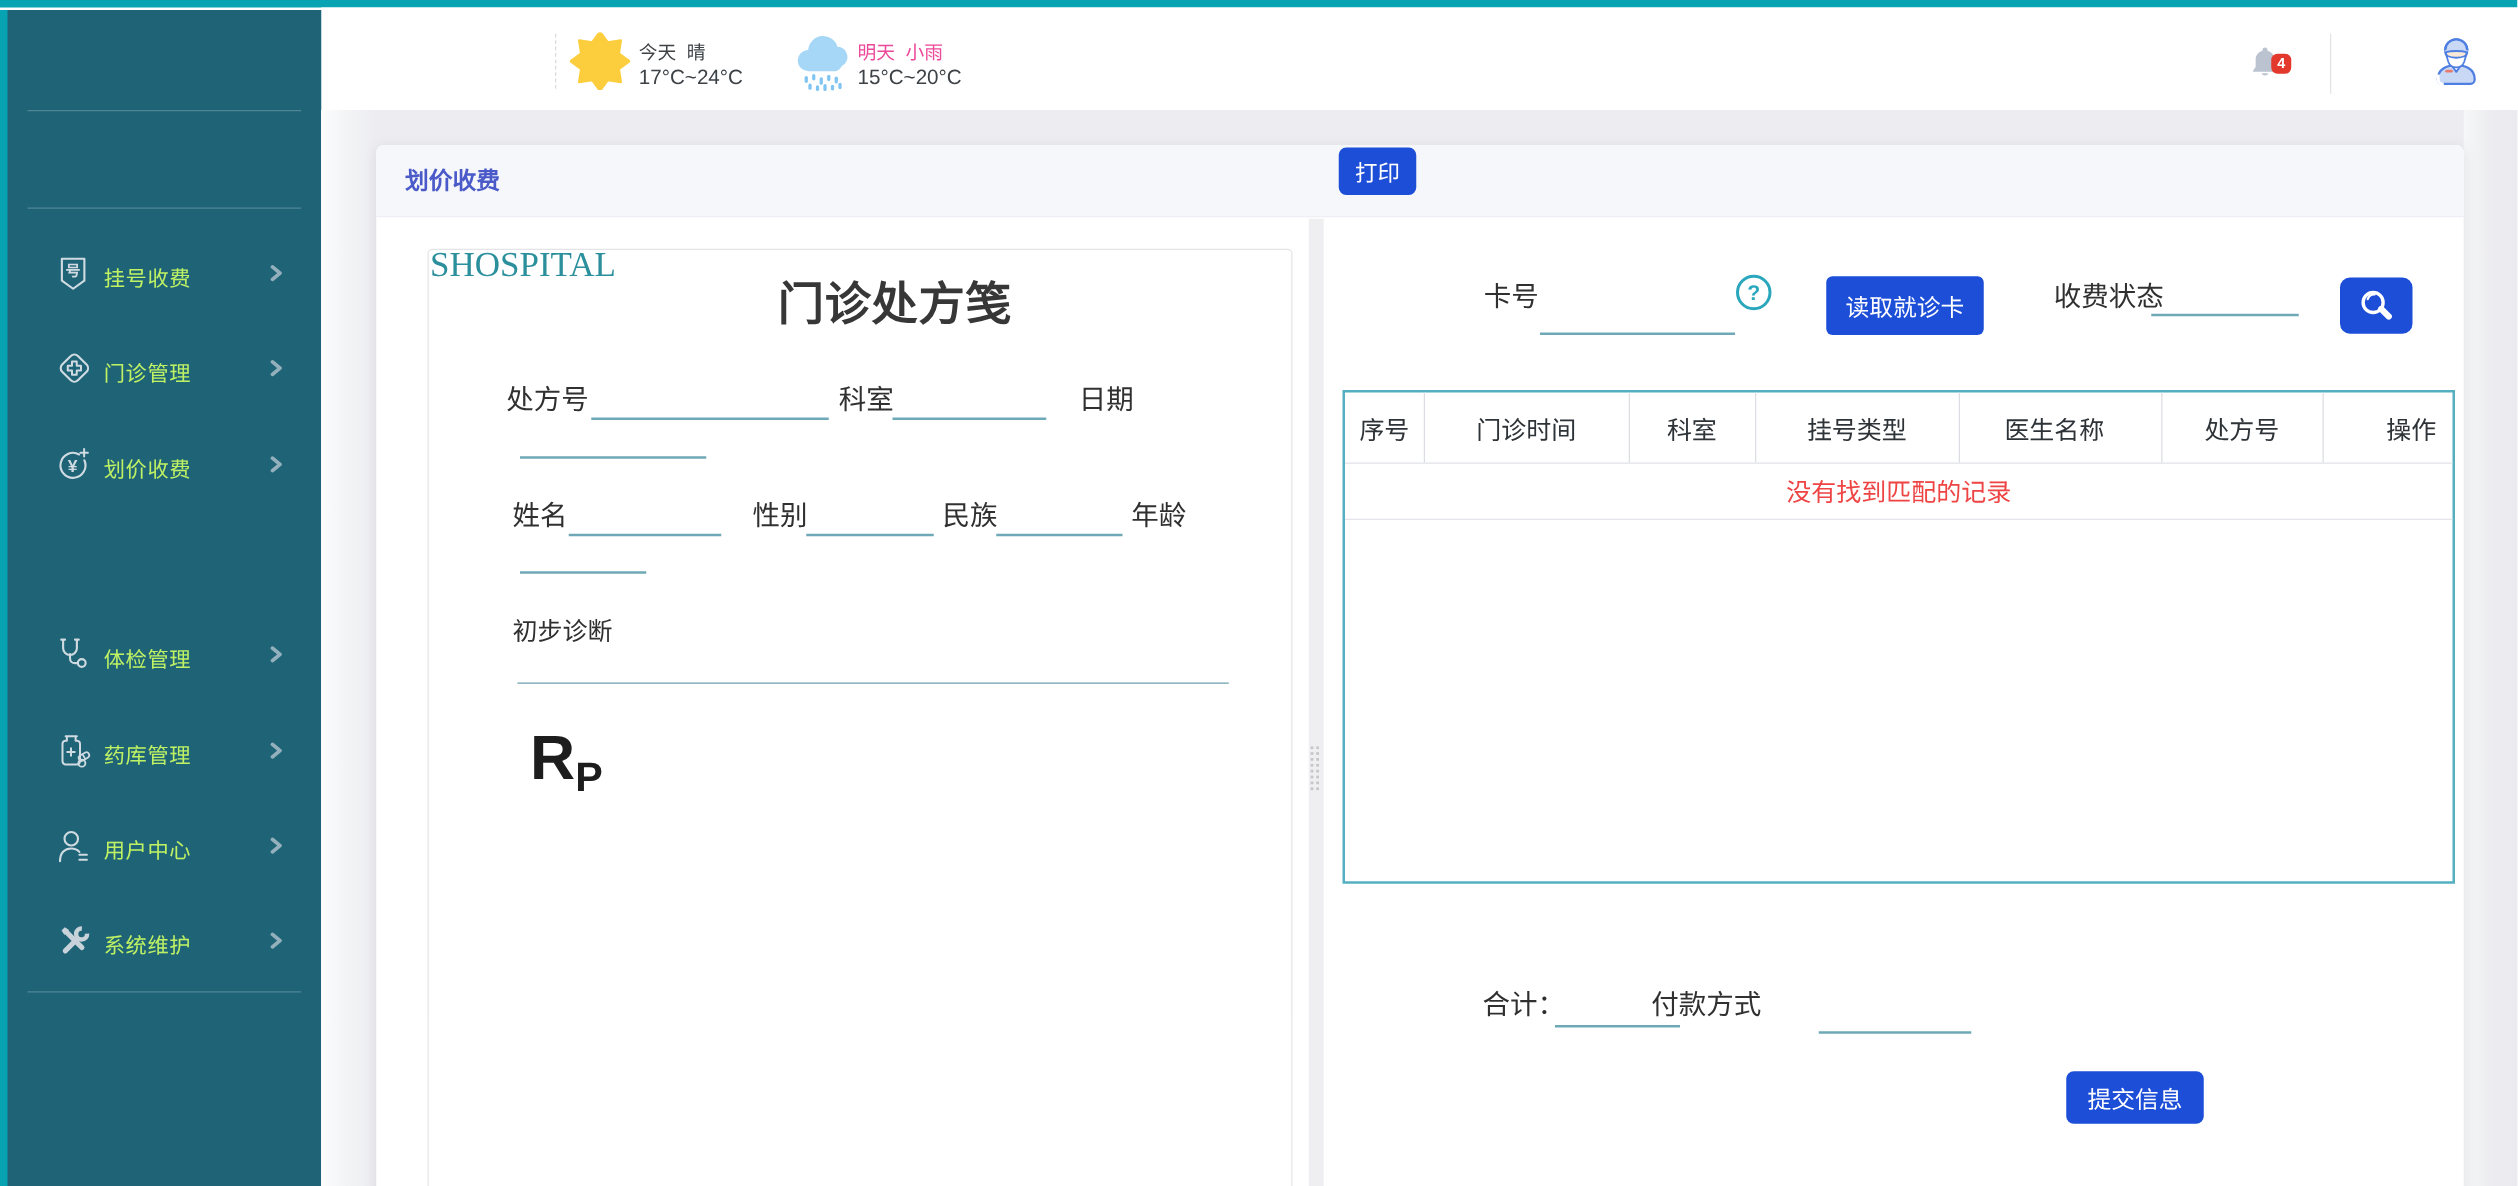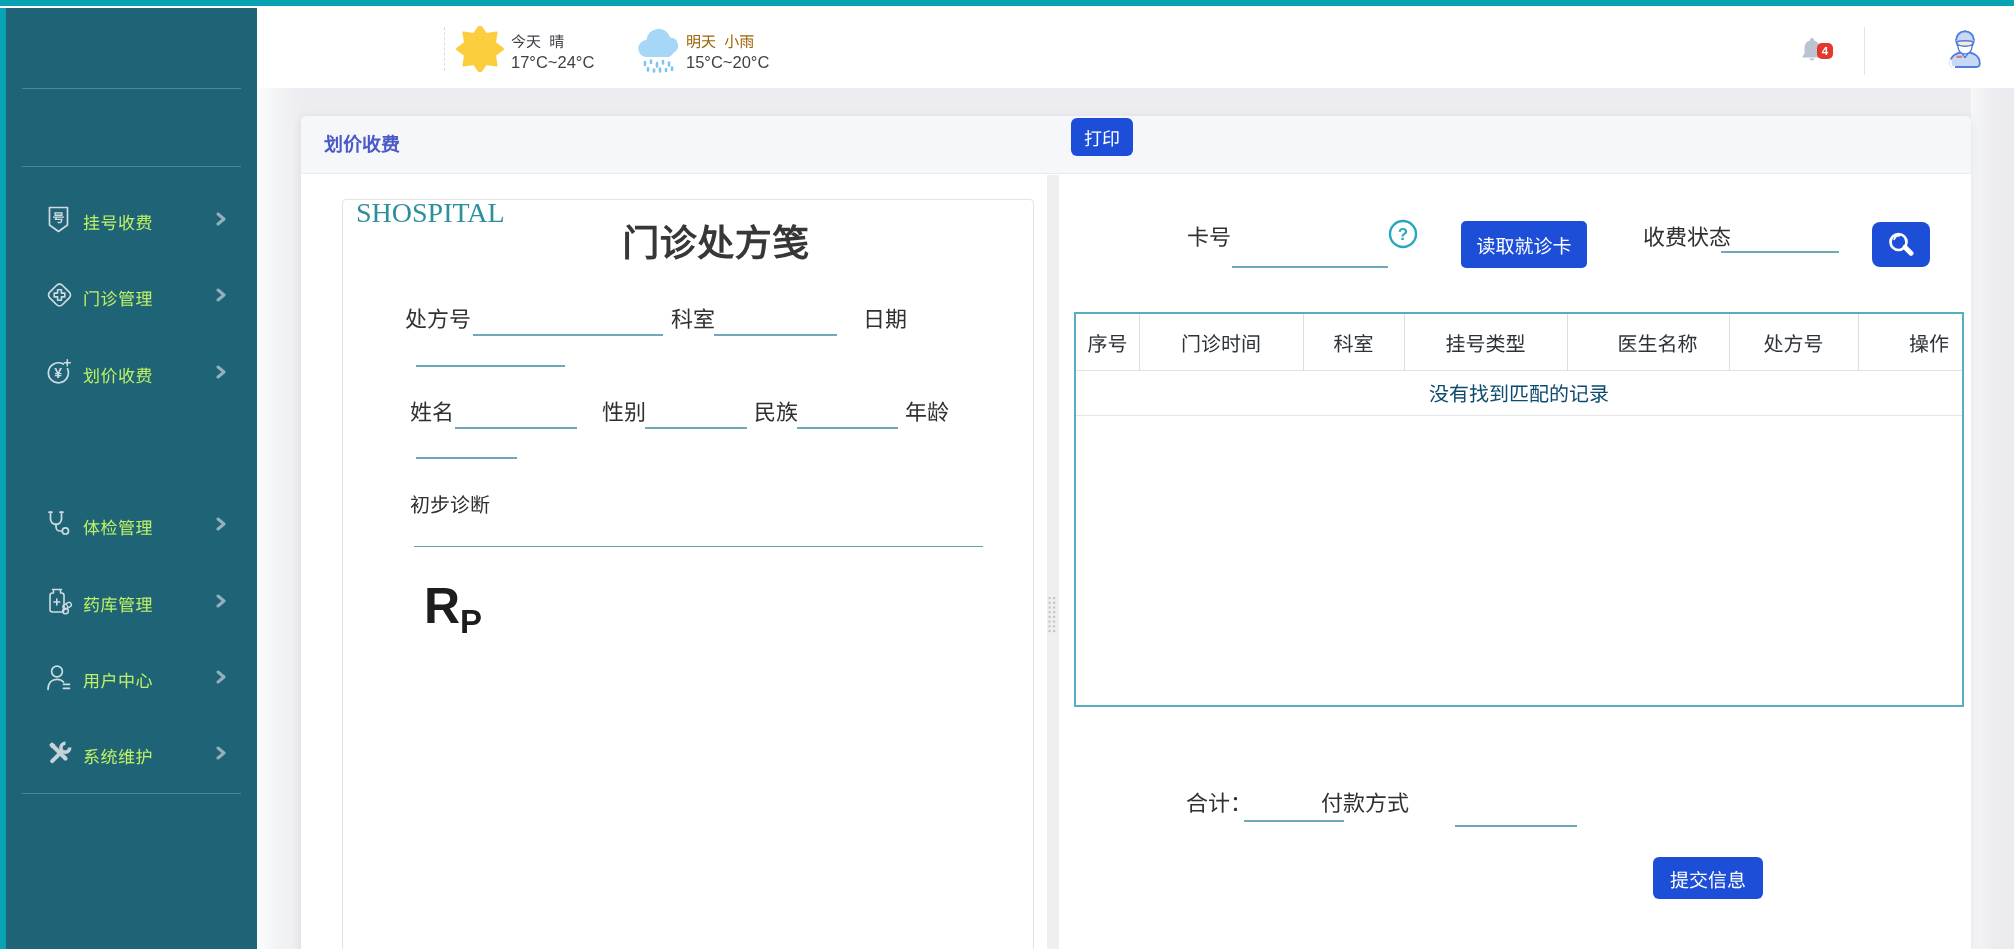--- a/index.html
+++ b/index.html
@@ -135,21 +135,21 @@
 </div>
 <div id="content" class="abs">
   <div class="abs" style="left:0; top:0; width:44px; height:861px; background:linear-gradient(to right, #fcfcfd 0%, #f3f4f6 45%, #ededf1 100%);"></div>
   <div class="abs" style="left:1714px; top:0; width:43px; height:861px; background:linear-gradient(to right, #f6f7f8 0%, #ececf0 55%, #ebebef 100%);"></div>
   <div id="card">
     <div id="card-header">
       <div id="card-title">划价收费</div>
     </div>
 
     <div id="paper">
-      <div class="abs" style="left:1px; top:-3px; font-family:'Liberation Serif',serif; font-size:28px; font-weight:400; color:#2b8f9c; letter-spacing:0px;padding-left:12px;">SHOSPITAL</div>
+      <div class="abs" style="left:1px; top:-3px; font-family:'Liberation Serif',serif; font-size:28px; font-weight:400; color:#2b8f9c; letter-spacing:0px;">SHOSPITAL</div>
       <div class="abs" style="left:373px; top:13px; transform:translateX(-50%); font-size:37px; font-weight:700; color:#373737; letter-spacing:0.5px; white-space:nowrap;">门诊处方笺</div>
       <div class="label" style="left:62px; top:101px;">处方号</div>
       <div class="uline" style="left:130px; top:134px; width:190px;"></div>
       <div class="label" style="left:328px; top:101px;">科室</div>
       <div class="uline" style="left:371px; top:134px; width:123px;"></div>
       <div class="label" style="left:520px; top:101px;">日期</div>
       <div class="uline" style="left:73px; top:165px; width:149px;"></div>
       <div class="label" style="left:67px; top:194px;">姓名</div>
       <div class="uline" style="left:112px; top:227px; width:122px;"></div>
       <div class="label" style="left:259px; top:194px;">性别</div>
@@ -199,31 +199,31 @@
           <circle cx="12.5" cy="12" r="8" stroke="#fff" stroke-width="2.7"></circle>
           <path d="M8.2 9.3 a5.5 5.5 0 0 1 5.5-3.8" stroke="#fff" stroke-width="1.8" stroke-linecap="round"></path>
           <path d="M19 17.2 L25 23.2" stroke="#fff" stroke-width="5" stroke-linecap="round"></path>
         </svg>
     </div>
     <div id="rtable">
       <div class="th" style="left:0; width:63px;">序号</div>
       <div class="th" style="left:63px; width:164px;">门诊时间</div>
       <div class="th" style="left:227px; width:101px;">科室</div>
       <div class="th" style="left:328px; width:163px;">挂号类型</div>
-      <div class="th" style="left:491px; width:162px;padding-left:19px;">医生名称</div>
+      <div class="th" style="left:477px; width:162px;padding-left:19px;">医生名称</div>
       <div class="th" style="left:653px; width:129px;">处方号</div>
       <div class="th" style="left:782px; width:104px;padding-left:38px;">操作</div>
       <div class="th-sep" style="left:63px;"></div>
       <div class="th-sep" style="left:227px;"></div>
       <div class="th-sep" style="left:328px;"></div>
       <div class="th-sep" style="left:491px;"></div>
       <div class="th-sep" style="left:653px;"></div>
       <div class="th-sep" style="left:782px;"></div>
       <div class="abs" style="left:0; top:56px; width:886px; height:1px; background:#e0e2e7;"></div>
-      <div class="abs" style="left:0; top:56px; width:886px; height:46px; display:flex; align-items:center; justify-content:center; font-size:20px; color:#0c4a6e; border-bottom:1px solid #e4e4ea;">没有找到匹配的记录</div>
+      <div class="abs" style="left:0; top:56px; width:886px; height:46px; display:flex; align-items:center; justify-content:center; font-size:20px; color:#ef4444; border-bottom:1px solid #e4e4ea;">没有找到匹配的记录</div>
     </div>
     <div class="label" style="left:885px; top:669px;">合计：</div>
     <div class="uline" style="left:943px; top:704px; width:100px;"></div>
     <div class="label" style="left:1020px; top:669px;">付款方式</div>
     <div class="uline" style="left:1154px; top:709px; width:122px;"></div>
     <div class="teal-btn abs" style="left:1352px; top:741px; width:110px; height:42px; font-size:19px; border-radius:6px;">提交信息</div>
   </div>
 </div>
 <div class="abs" style="left:444px; top:27px; width:0; height:44px; border-left:1px dashed #dcdcdc;"></div>
 <div class="abs" style="left:456px; top:26px;">
@@ -243,21 +243,21 @@
         <path d="M26 35 v2.5"></path>
         <path d="M32 36.5 v3"></path>
         <path d="M11 42 v2.5"></path>
         <path d="M17 43.5 v2"></path>
         <path d="M23 42.5 v3"></path>
         <path d="M29 43 v2"></path>
         <path d="M35 41.5 v2.5"></path>
       </g>
   </svg>
 </div>
-<div class="abs" style="left:686px; top:30px; font-size:15px; color:#a16207; white-space:nowrap;">明天&nbsp;&nbsp;小雨</div>
+<div class="abs" style="left:686px; top:30px; font-size:15px; color:#ec4899; white-space:nowrap;">明天&nbsp;&nbsp;小雨</div>
 <div class="abs" style="left:686px; top:53px; font-size:16.5px; color:#3d4247; white-space:nowrap;">15°C~20°C</div>
 <div class="abs" style="left:1801px; top:37px;">
   <svg width="22" height="25" viewBox="0 0 22 25">
       <path d="M11 1 a2 2 0 0 1 2 2 v0.6 a7.5 7.5 0 0 1 5.5 7.2 v5.8 l2 2.8 v1 H1.5 v-1 l2-2.8 v-5.8 a7.5 7.5 0 0 1 5.5-7.2 V3 a2 2 0 0 1 2-2 z" fill="#bcc3d0"></path>
       <path d="M8.2 21.5 a3 3 0 0 0 5.6 0 z" fill="#bcc3d0"></path>
     </svg>
 </div>
 <div class="abs" style="left:1817px; top:43px; width:16px; height:16px; background:#e2392c; border-radius:5px; display:flex; align-items:center; justify-content:center;">
     <span style="color:#fff; font-size:11.5px; font-weight:700;">4</span>
   </div>

